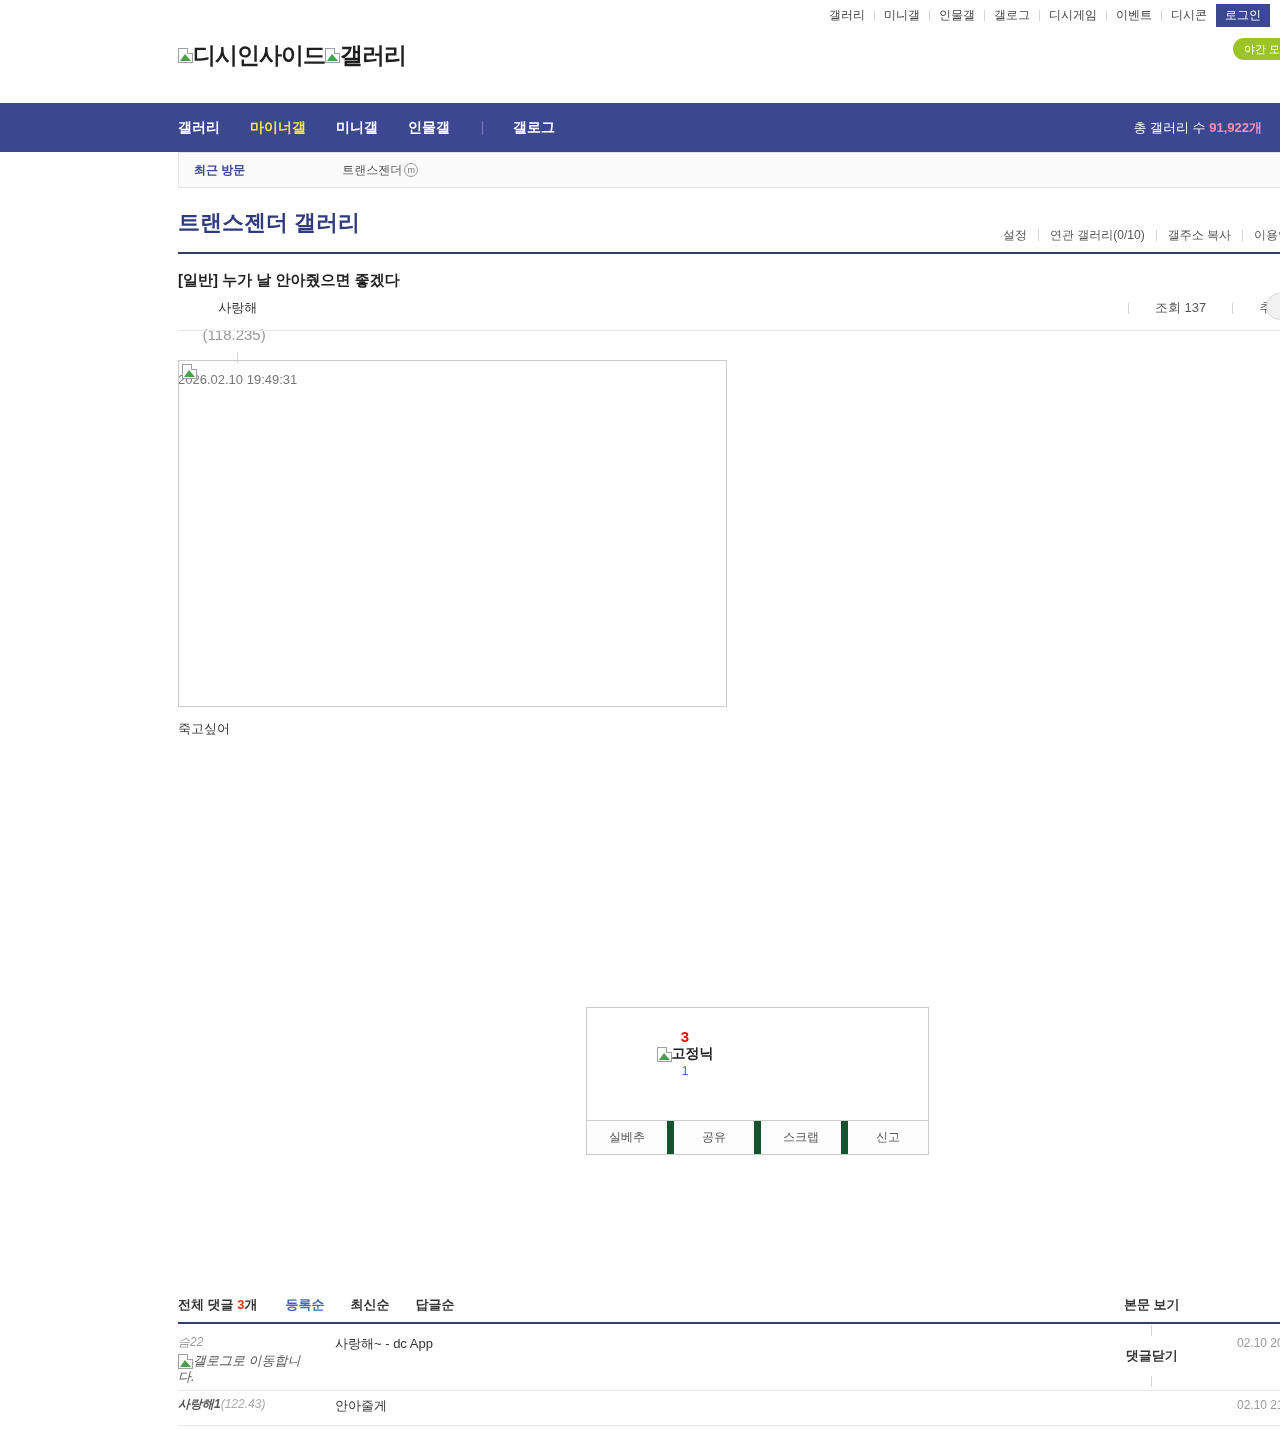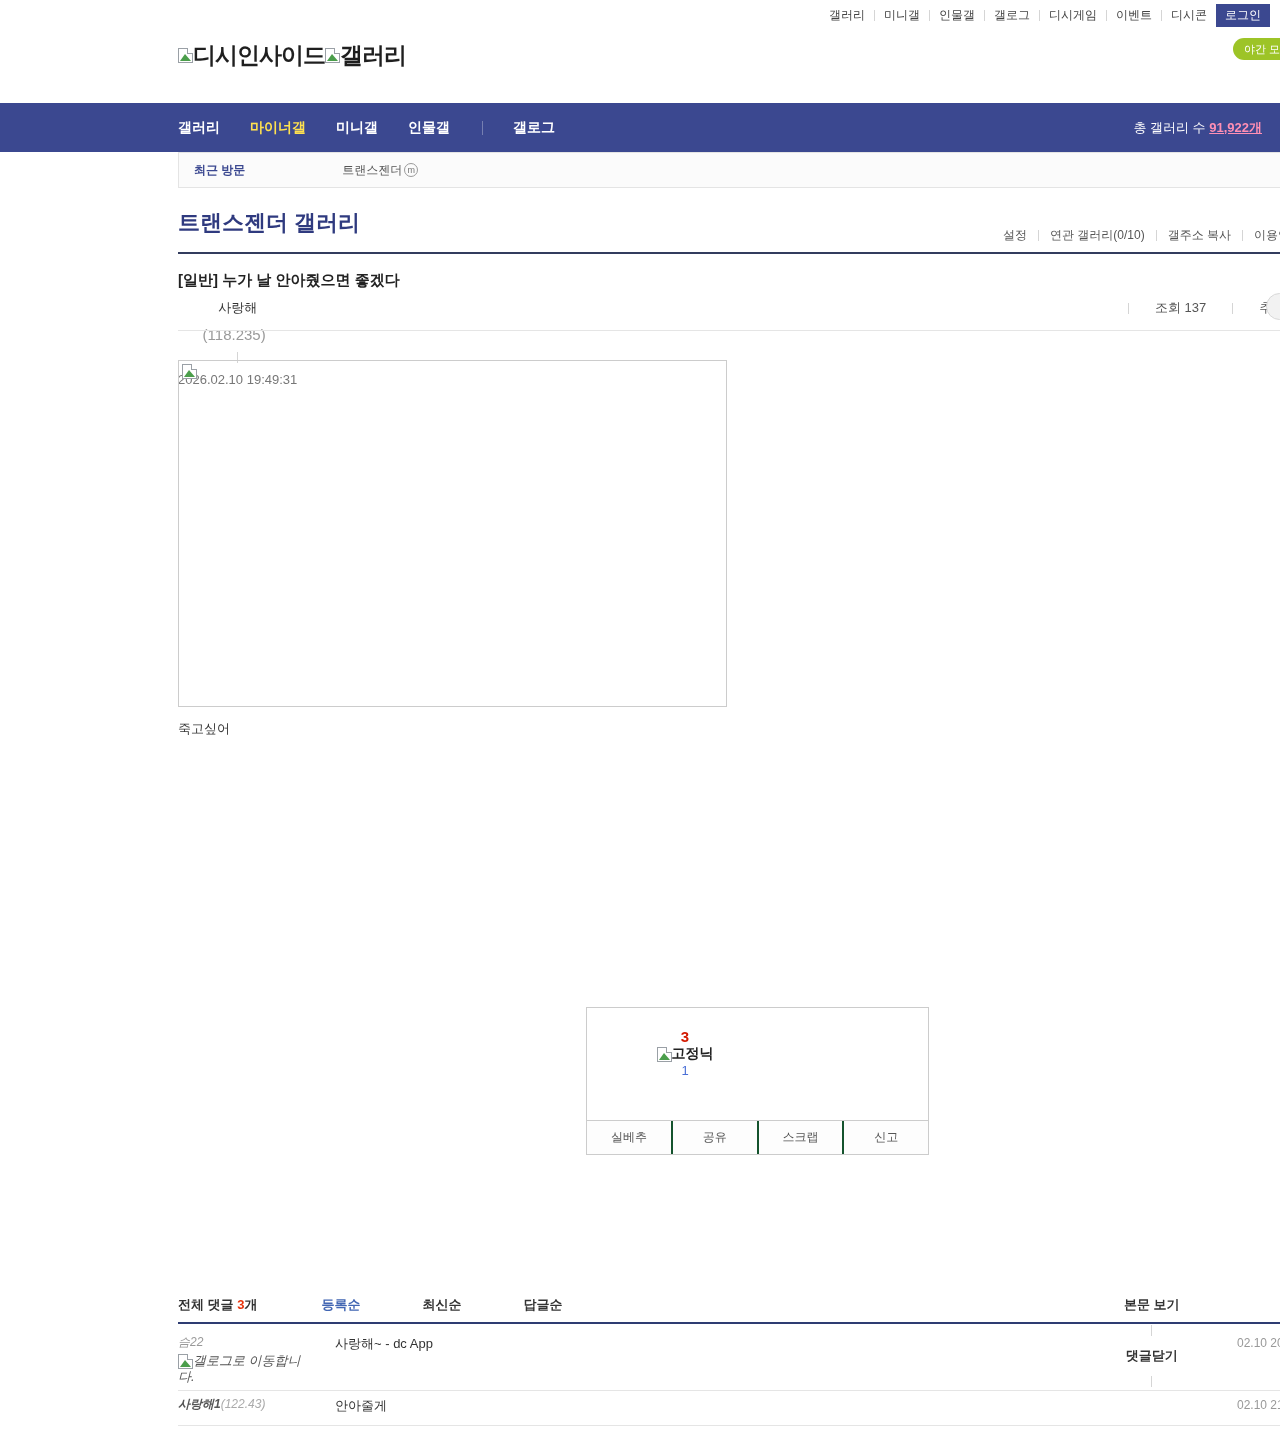--- a/index.html
+++ b/index.html
@@ -38,21 +38,21 @@
                white-space:nowrap; cursor:pointer; }
 
   
   .navbar { position:absolute; top:103px; left:0; width:1280px; height:49px; background:#3b4890;
             display:flex; align-items:center; padding-left:178px; }
   .navbar .nav-item { color:#fff; font-size:14px; font-weight:bold; margin-right:30px;
             text-decoration:none; cursor:pointer; }
   .navbar .nav-item.active { color:#ffe14f; }
   .navbar .nav-div { width:1px; height:14px; background:rgba(255,255,255,.3); margin:0 30px 0 2px; }
   .nav-total { margin-left:auto; padding-right:18px; color:#fff; font-size:13px; white-space:nowrap; }
-  .nav-total b { color:#ff8fb4; font-weight:bold;text-decoration:underline; }
+  .nav-total b { color:#ff8fb4; font-weight:bold; }
 
   
   .visitbar { position:absolute; left:178px; top:152px; width:1140px; height:36px;
               background:#fbfbfb; border:1px solid #e4e4e4; display:flex; align-items:center; }
   .visit-label { font-size:12px; font-weight:bold; color:#3b4890; margin-left:15px; cursor:pointer; }
   .visit-gal { font-size:12px; color:#555; margin-left:97px; display:flex; align-items:center; gap:2px; cursor:pointer; }
   .mbadge { display:inline-block; width:14px; height:14px; border:1px solid #9a9a9a; border-radius:50%;
             font-size:9px; line-height:13px; text-align:center; color:#777; }
 
   
@@ -82,29 +82,29 @@
   
   .votebox { position:absolute; left:586px; top:1007px; width:343px; border:1px solid #ccc; background:#fff; }
   .vote-top { height:93px; border-bottom:1px solid #ccc; }
   .vote-stack { width:110px; margin-left:43px; margin-top:20px; text-align:center; }
   .vote-up { font-size:15px; font-weight:bold; color:#d31900; }
   .vote-fixed { font-size:14px; font-weight:bold; color:#222; display:flex; align-items:center; justify-content:center; }
   .vote-down { font-size:13px; color:#4a6fd6; }
   .vote-actions { display:flex; height:33px; background:#fdfdfd; }
   .vote-actions > div { flex:1; display:flex; align-items:center; justify-content:center;
                font-size:12px; color:#555; cursor:pointer; }
-  .vote-actions > div + div { border-left:2px solid #14532d; }
+  .vote-actions > div + div { border-left:7px solid #14532d; }
 
   
   .cmt-head { position:absolute; left:178px; top:1296px; font-size:13px; color:#333;
               display:flex; align-items:center; }
   .cmt-total { font-weight:bold; }
   .cmt-total .num { color:#e8340c; }
   .cmt-sort { margin-left:28px; display:flex; gap:26px; }
-  .cmt-sort span { font-weight:bold; color:#333; cursor:pointer;margin-left:36px; }
+  .cmt-sort span { font-weight:bold; color:#333; cursor:pointer; }
   .cmt-sort span.active { color:#4266b3; }
   .cmt-head-r { position:absolute; left:1124px; top:1296px; font-size:13px; font-weight:bold; color:#333;
               white-space:nowrap; display:flex; align-items:center; gap:11px;flex-direction:column; }
   .cmt-head-r span[data-interactable="true"] { cursor:pointer; }
   .cmt-rule { position:absolute; left:178px; top:1322px; width:1110px; height:2px; background:#2e3c72; }
 
   .cmt-row1 { position:absolute; left:178px; top:1334px; width:1110px; }
   .cmt-row2 { position:absolute; left:178px; top:1396px; width:1110px; }
   .cmt-border1 { position:absolute; left:178px; top:1390px; width:1110px; height:1px; background:#e5e5e5; }
   .cmt-border2 { position:absolute; left:178px; top:1425px; width:1110px; height:1px; background:#e5e5e5; }

